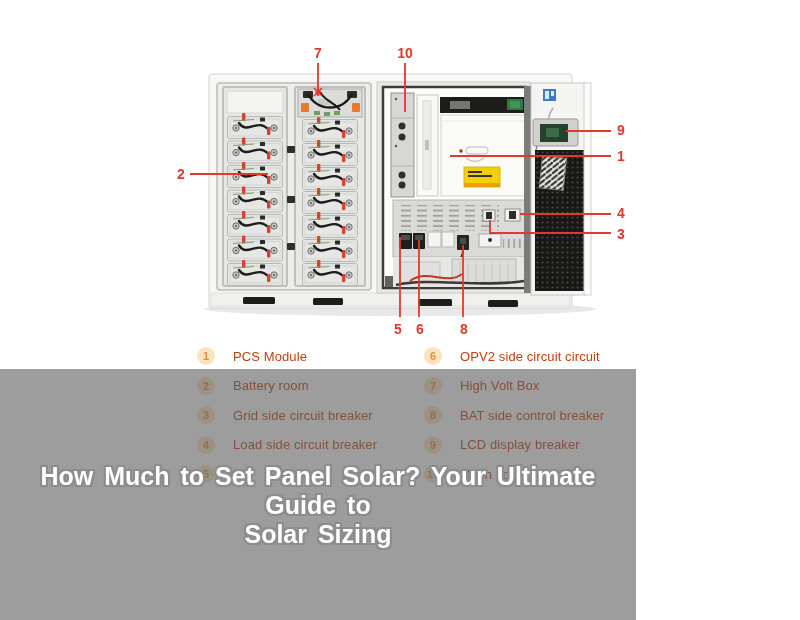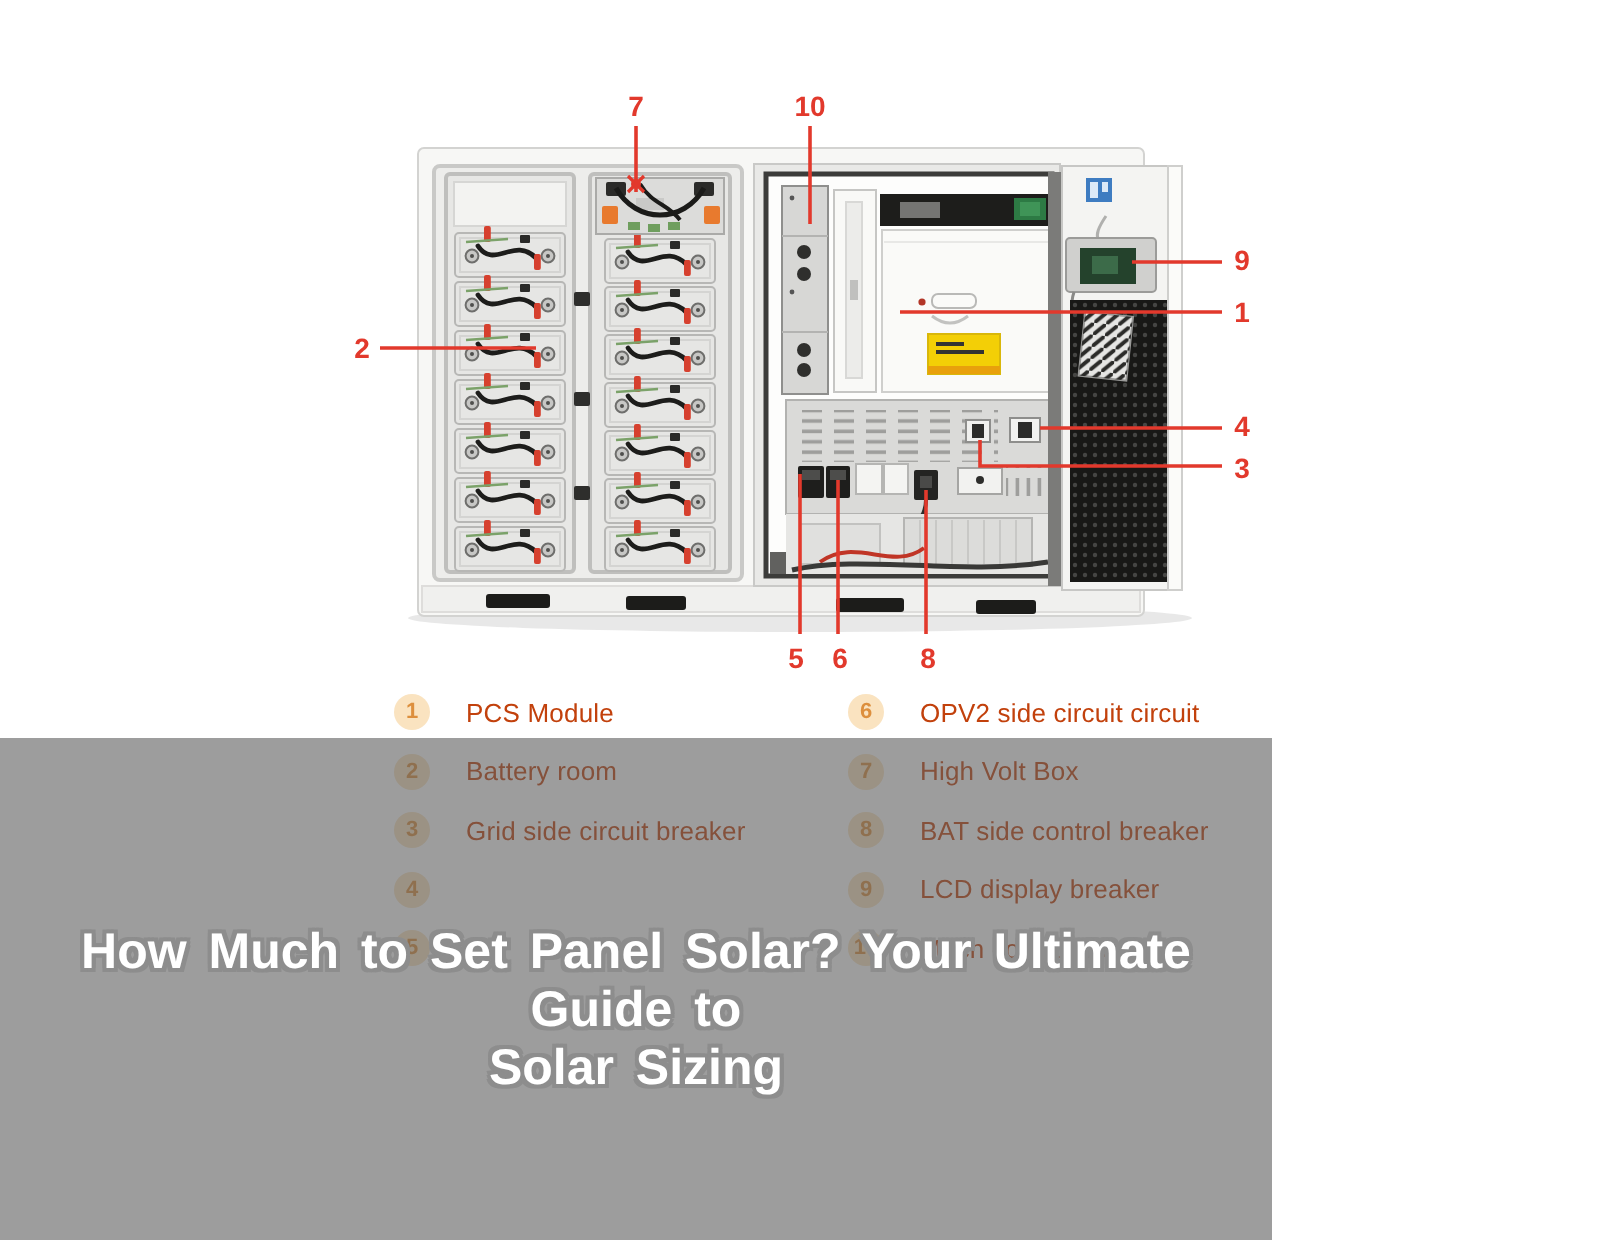--- a/index.html
+++ b/index.html
@@ -229,20 +229,21 @@
     <div class="legend-row">
       <span class="badge">2</span>
       <span class="legend-label">Battery room</span>
     </div>
     <div class="legend-row">
       <span class="badge">3</span>
       <span class="legend-label">Grid side circuit breaker</span>
     </div>
     <div class="legend-row">
       <span class="badge">4</span>
+      <span class="legend-label">Load side circuit breaker</span>
     </div>
     <div class="legend-row">
       <span class="badge">5</span>
     </div>
   </div>
 
   <div class="legend-col" style="left:424px;top:347px">
     <div class="legend-row">
       <span class="badge">6</span>
       <span class="legend-label">OPV2 side circuit circuit</span>

